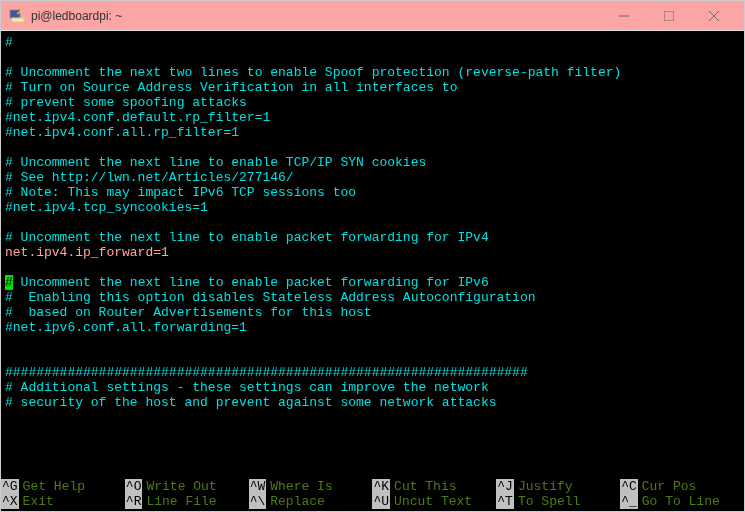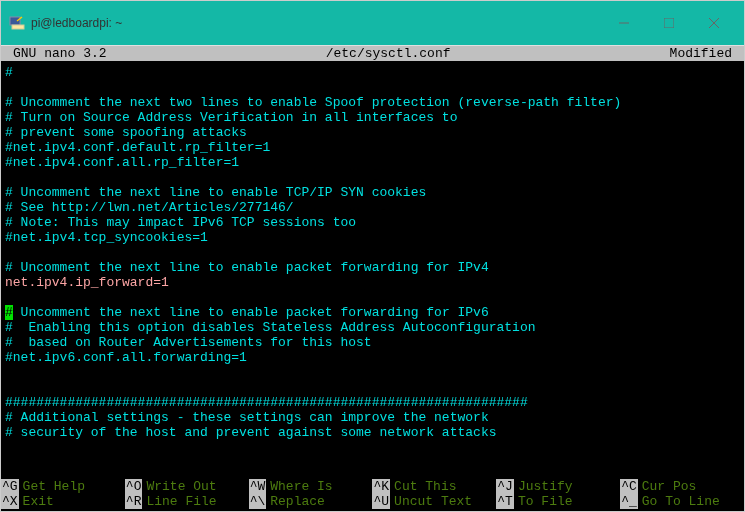--- a/index.html
+++ b/index.html
@@ -13,22 +13,22 @@
 }
 .window {
   width: 745px;
   height: 512px;
   background: #fff;
   border: 1px solid #ccc;
   display: flex;
   flex-direction: column;
 }
 .titlebar {
-  height: 45px;
-  background: #14b8a6;
+  height: 30px;
+  background: #fca5a5;
   display: flex;
   align-items: center;
   padding: 0 8px;
   border-bottom: 1px solid #e0e0e0;
 }
 .titlebar-icon {
   width: 16px;
   height: 16px;
   margin-right: 6px;
 }
@@ -128,25 +128,20 @@
       <div class="titlebar-btn">
         <svg width="10" height="10">
             <line x1="0" y1="0" x2="10" y2="10" stroke="#666"></line>
             <line x1="10" y1="0" x2="0" y2="10" stroke="#666"></line>
           </svg>
       </div>
     </div>
   </div>
 
   <div class="terminal">
-    <div class="status-bar">
-      <span class="status-left">GNU nano 3.2</span>
-      <span class="status-center">/etc/sysctl.conf</span>
-      <span class="status-right">Modified</span>
-    </div>
 
     <div class="editor" id="editor"><div class="line comment">#</div><div class="line comment"></div><div class="line comment"># Uncomment the next two lines to enable Spoof protection (reverse-path filter)</div><div class="line comment"># Turn on Source Address Verification in all interfaces to</div><div class="line comment"># prevent some spoofing attacks</div><div class="line comment">#net.ipv4.conf.default.rp_filter=1</div><div class="line comment">#net.ipv4.conf.all.rp_filter=1</div><div class="line comment"></div><div class="line comment"># Uncomment the next line to enable TCP/IP SYN cookies</div><div class="line comment"># See http://lwn.net/Articles/277146/</div><div class="line comment"># Note: This may impact IPv6 TCP sessions too</div><div class="line comment">#net.ipv4.tcp_syncookies=1</div><div class="line comment"></div><div class="line comment"># Uncomment the next line to enable packet forwarding for IPv4</div><div class="line active">net.ipv4.ip_forward=1</div><div class="line comment"></div><div class="line comment"><span class="cursor">#</span><span> Uncomment the next line to enable packet forwarding for IPv6</span></div><div class="line comment">#  Enabling this option disables Stateless Address Autoconfiguration</div><div class="line comment">#  based on Router Advertisements for this host</div><div class="line comment">#net.ipv6.conf.all.forwarding=1</div><div class="line comment"></div><div class="line comment"></div><div class="line comment">###################################################################</div><div class="line comment"># Additional settings - these settings can improve the network</div><div class="line comment"># security of the host and prevent against some network attacks</div></div>
 
     <div class="footer" id="footer">
         <div class="footer-row">
           <div class="footer-item">
             <span class="key">^G</span>
             <span class="key-label">Get Help</span>
           </div>
           <div class="footer-item">
@@ -182,21 +177,21 @@
           <div class="footer-item">
             <span class="key">^\</span>
             <span class="key-label">Replace</span>
           </div>
           <div class="footer-item">
             <span class="key">^U</span>
             <span class="key-label">Uncut Text</span>
           </div>
           <div class="footer-item">
             <span class="key">^T</span>
-            <span class="key-label">To File</span>
+            <span class="key-label">To Spell</span>
           </div>
           <div class="footer-item">
             <span class="key">^_</span>
             <span class="key-label">Go To Line</span>
           </div>
         </div>
       </div>
   </div>
 </div>
 

